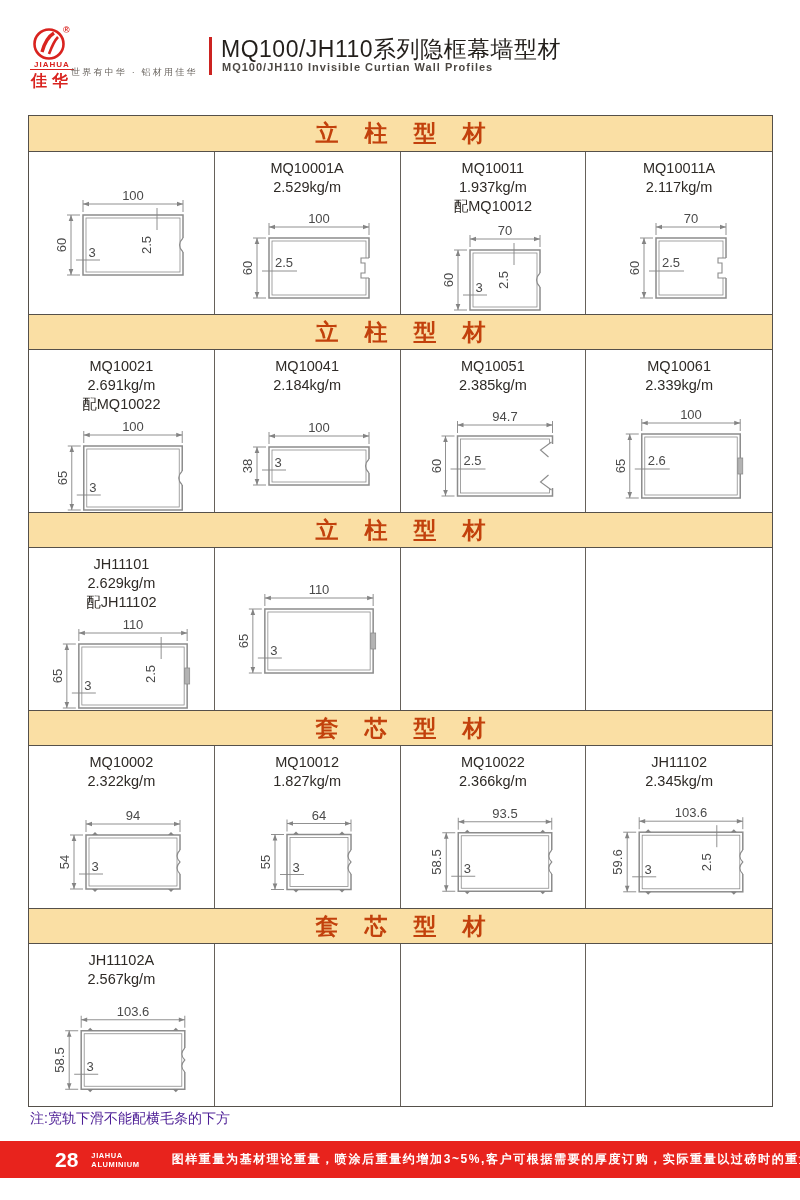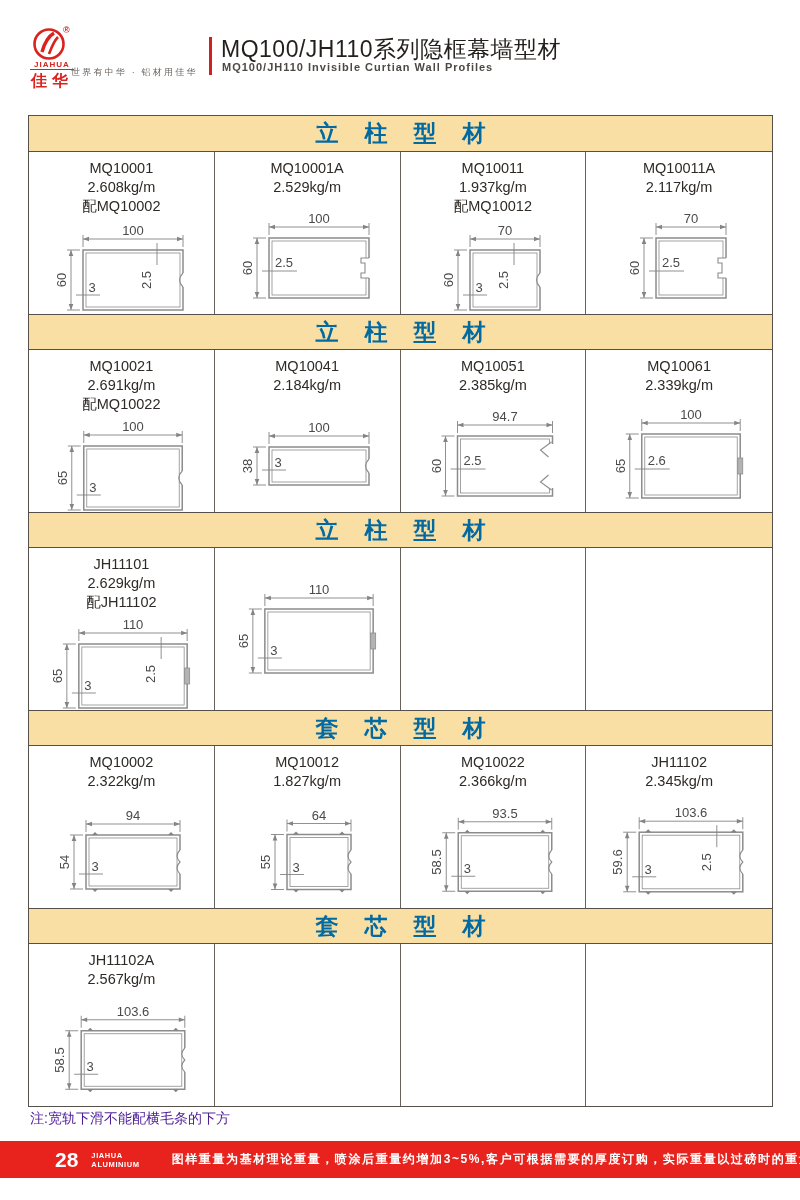--- a/index.html
+++ b/index.html
@@ -17,21 +17,21 @@
            font-size:16px;font-weight:bold;letter-spacing:5px;border-top:1px solid #d9231f;padding-top:1px;}
   .brand{position:absolute;left:70px;top:30px;font-size:34px;font-weight:900;color:#37322d;letter-spacing:2px;}
   .tagline{position:absolute;left:71px;top:66px;font-size:9px;color:#6b6661;letter-spacing:2.2px;}
   .hdr-divider{position:absolute;left:209px;top:37px;width:3px;height:38px;background:#cc2320;}
   .doc-title{position:absolute;left:221px;top:34px;font-size:23px;font-weight:normal;color:#231f1b;letter-spacing:0.5px;}
   .doc-subtitle{position:absolute;left:222px;top:61px;font-size:11px;color:#4c4843;letter-spacing:1px;font-weight:bold;}
 
   
   .catalog{position:absolute;left:28px;top:115px;width:745px;border:1px solid #55504a;box-sizing:border-box;}
   .band{height:36px;box-sizing:border-box;background:#fadfa4;border-top:1px solid #55504a;border-bottom:1px solid #55504a;
-        display:flex;align-items:center;justify-content:center;font-size:23px;font-weight:bold;color:#0369a1;
+        display:flex;align-items:center;justify-content:center;font-size:23px;font-weight:bold;color:#c2410c;
         letter-spacing:26px;padding-left:26px;}
   .catalog .band:first-child{border-top:none;}
   .prow{display:flex;height:162px;box-sizing:border-box;background:#fff;}
   .cell{width:25%;box-sizing:border-box;border-right:1px solid #66615a;display:flex;flex-direction:column;align-items:center;}
   .cell:last-child{border-right:none;}
   .cell-label{text-align:center;font-size:14.5px;color:#2e2a26;line-height:1.32;padding-top:7px;}
   .drawing{margin-top:auto;margin-bottom:auto;line-height:0;}
   svg text{font-family:"Liberation Sans","DejaVu Sans",sans-serif;}
 
   
@@ -64,25 +64,20 @@
     <div class="tagline">世界有中华 · 铝材用佳华</div>
     <div class="hdr-divider"></div>
     <div class="doc-title">MQ100/JH110系列隐框幕墙型材</div>
     <div class="doc-subtitle">MQ100/JH110  Invisible  Curtian  Wall  Profiles</div>
   </div>
 
   <div class="catalog" id="catalog">
       <div class="band">立柱型材</div>
       <div class="prow">
         <div class="cell">
-          <div class="cell-label">
-            <div>MQ10001</div>
-            <div>2.608kg/m</div>
-            <div>配MQ10002</div>
-          </div>
           <div class="drawing"><svg width="178" height="104">
               <rect x="51" y="34" width="100" height="60" fill="none" stroke="#8C8C8C" stroke-width="1.5"></rect>
               <rect x="54" y="37" width="94" height="54" fill="none" stroke="#8C8C8C" stroke-width="0.8"></rect>
               <line x1="51" y1="31" x2="51" y2="19" stroke="#848484" stroke-width="0.9"></line>
               <line x1="151" y1="31" x2="151" y2="19" stroke="#848484" stroke-width="0.9"></line>
               <line x1="51" y1="23" x2="151" y2="23" stroke="#848484" stroke-width="0.9"></line>
               <polygon points="51,23 57,20.7 57,25.3" fill="#848484"></polygon>
               <polygon points="151,23 145,20.7 145,25.3" fill="#848484"></polygon>
               <text x="101" y="19" fill="#4a4a4a" font-size="13" text-anchor="middle">100</text>
               <line x1="48" y1="34" x2="35" y2="34" stroke="#848484" stroke-width="0.9"></line>

